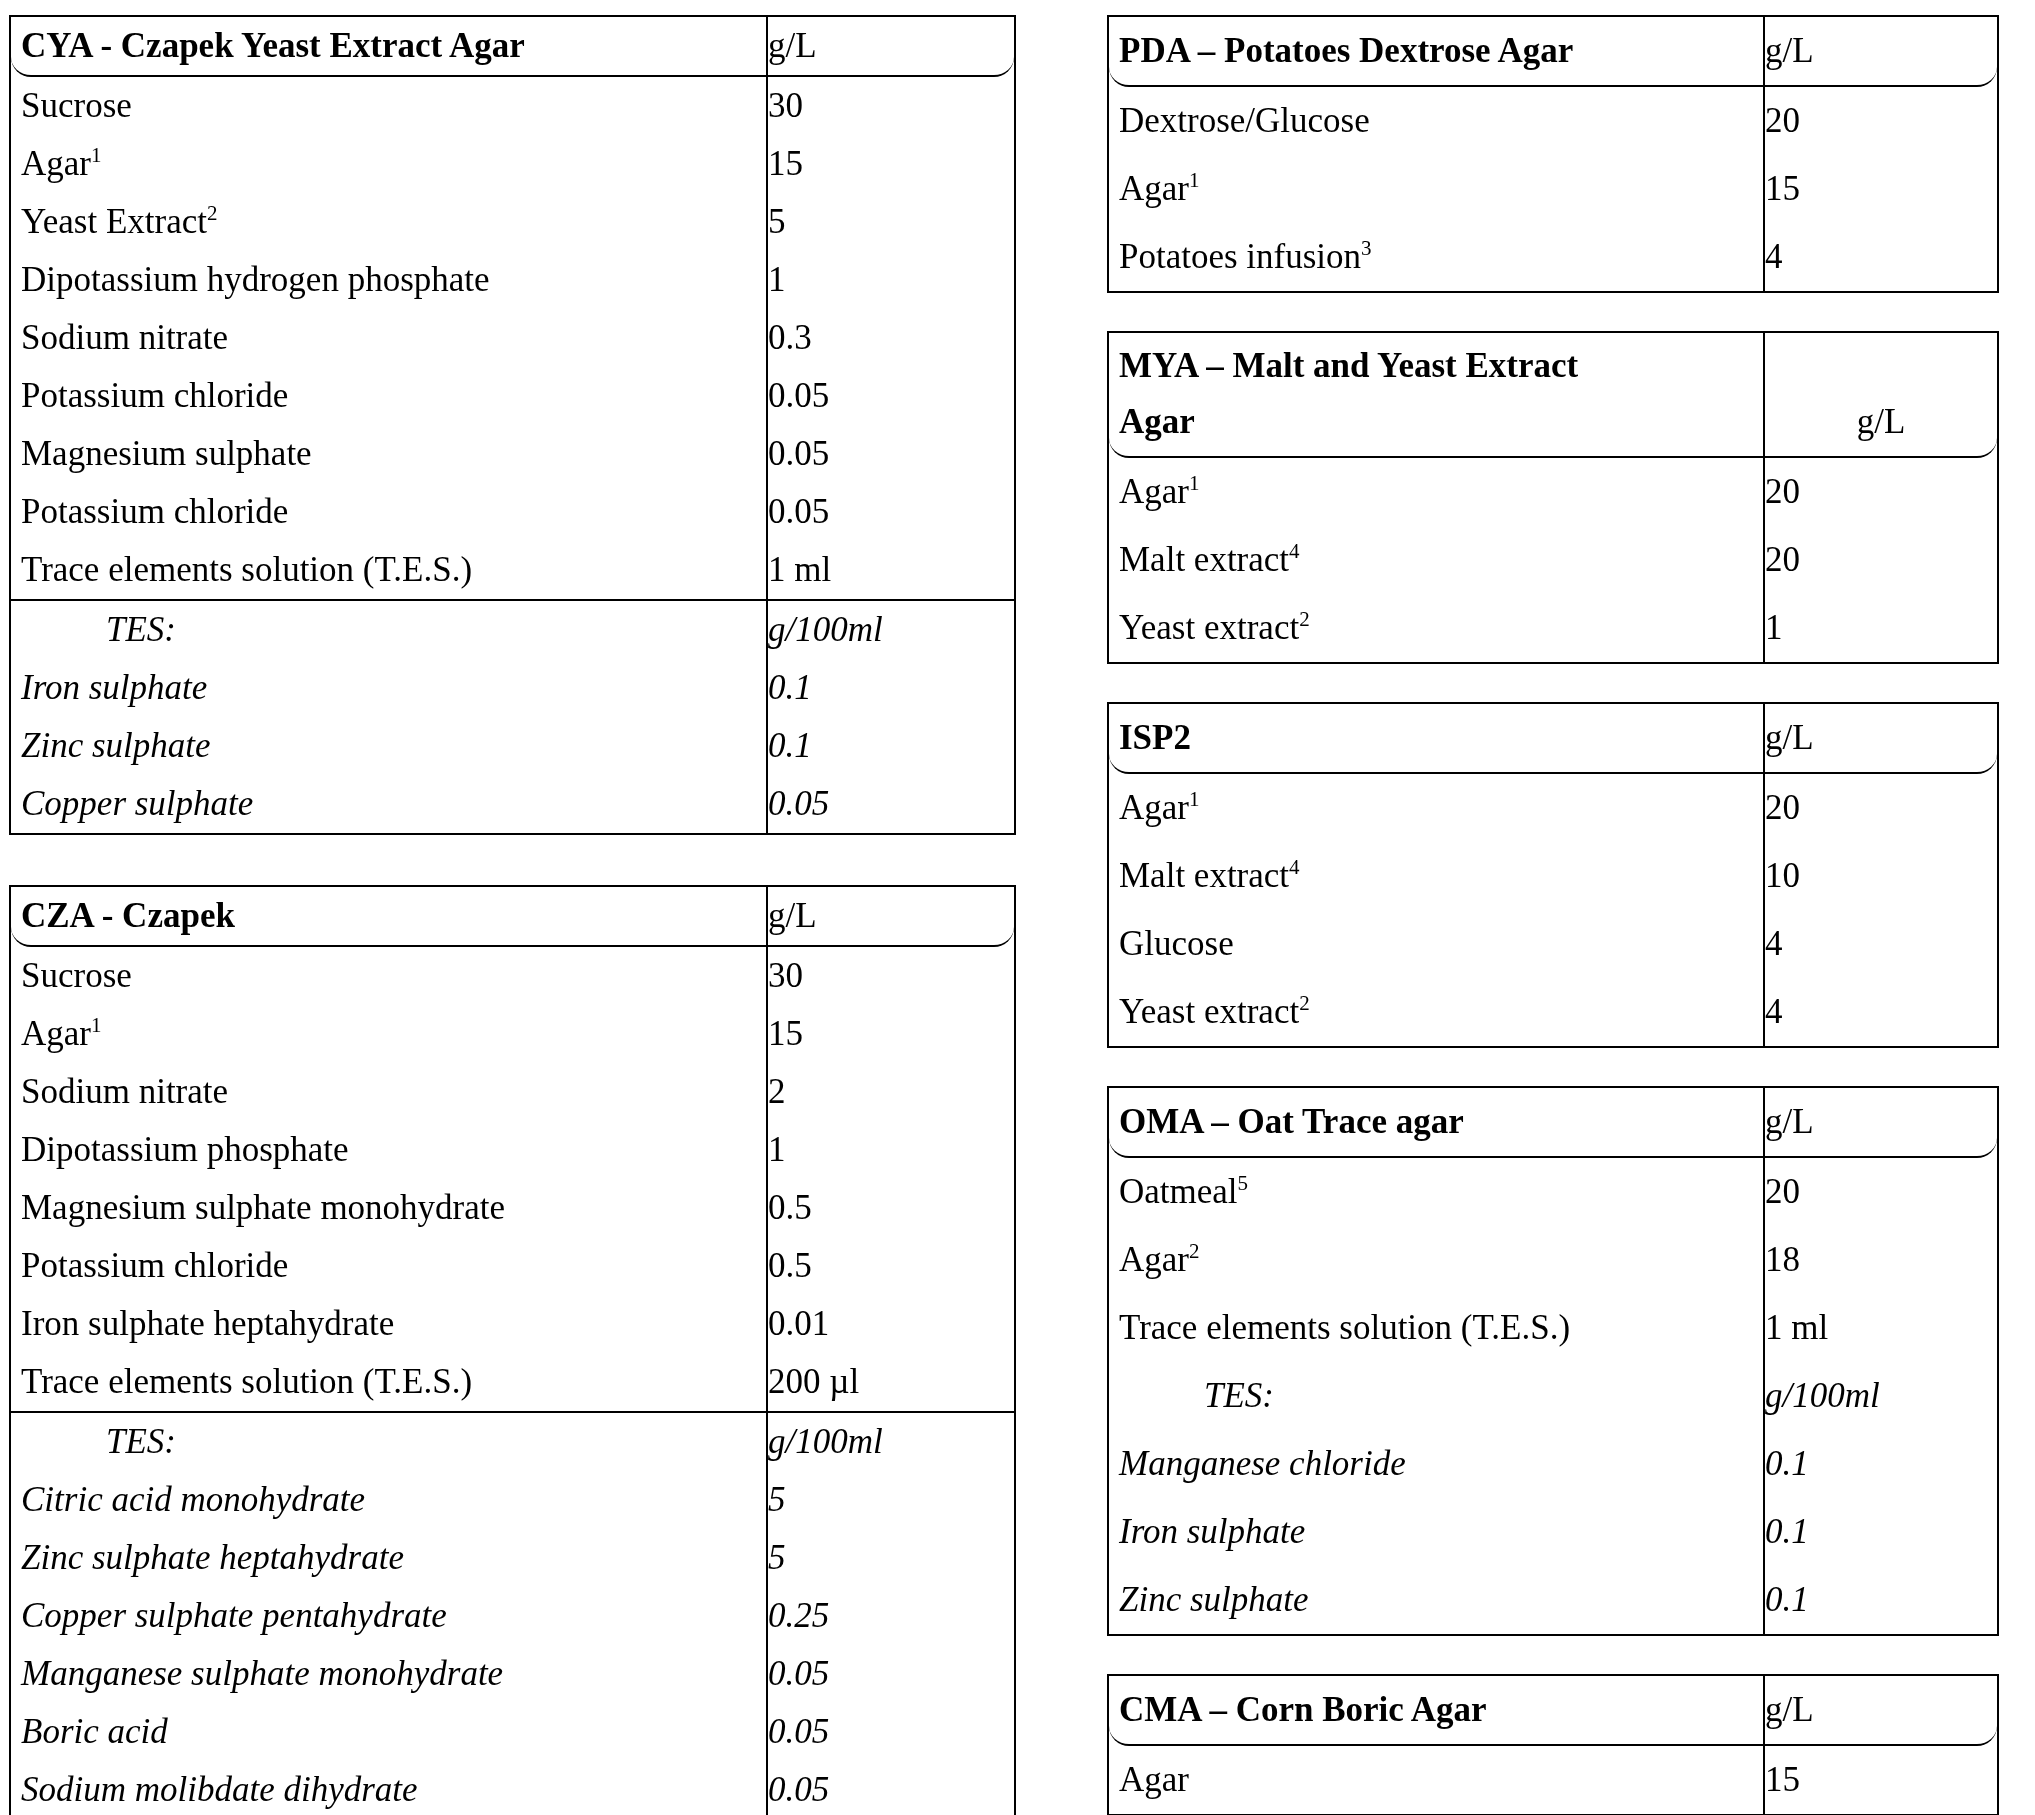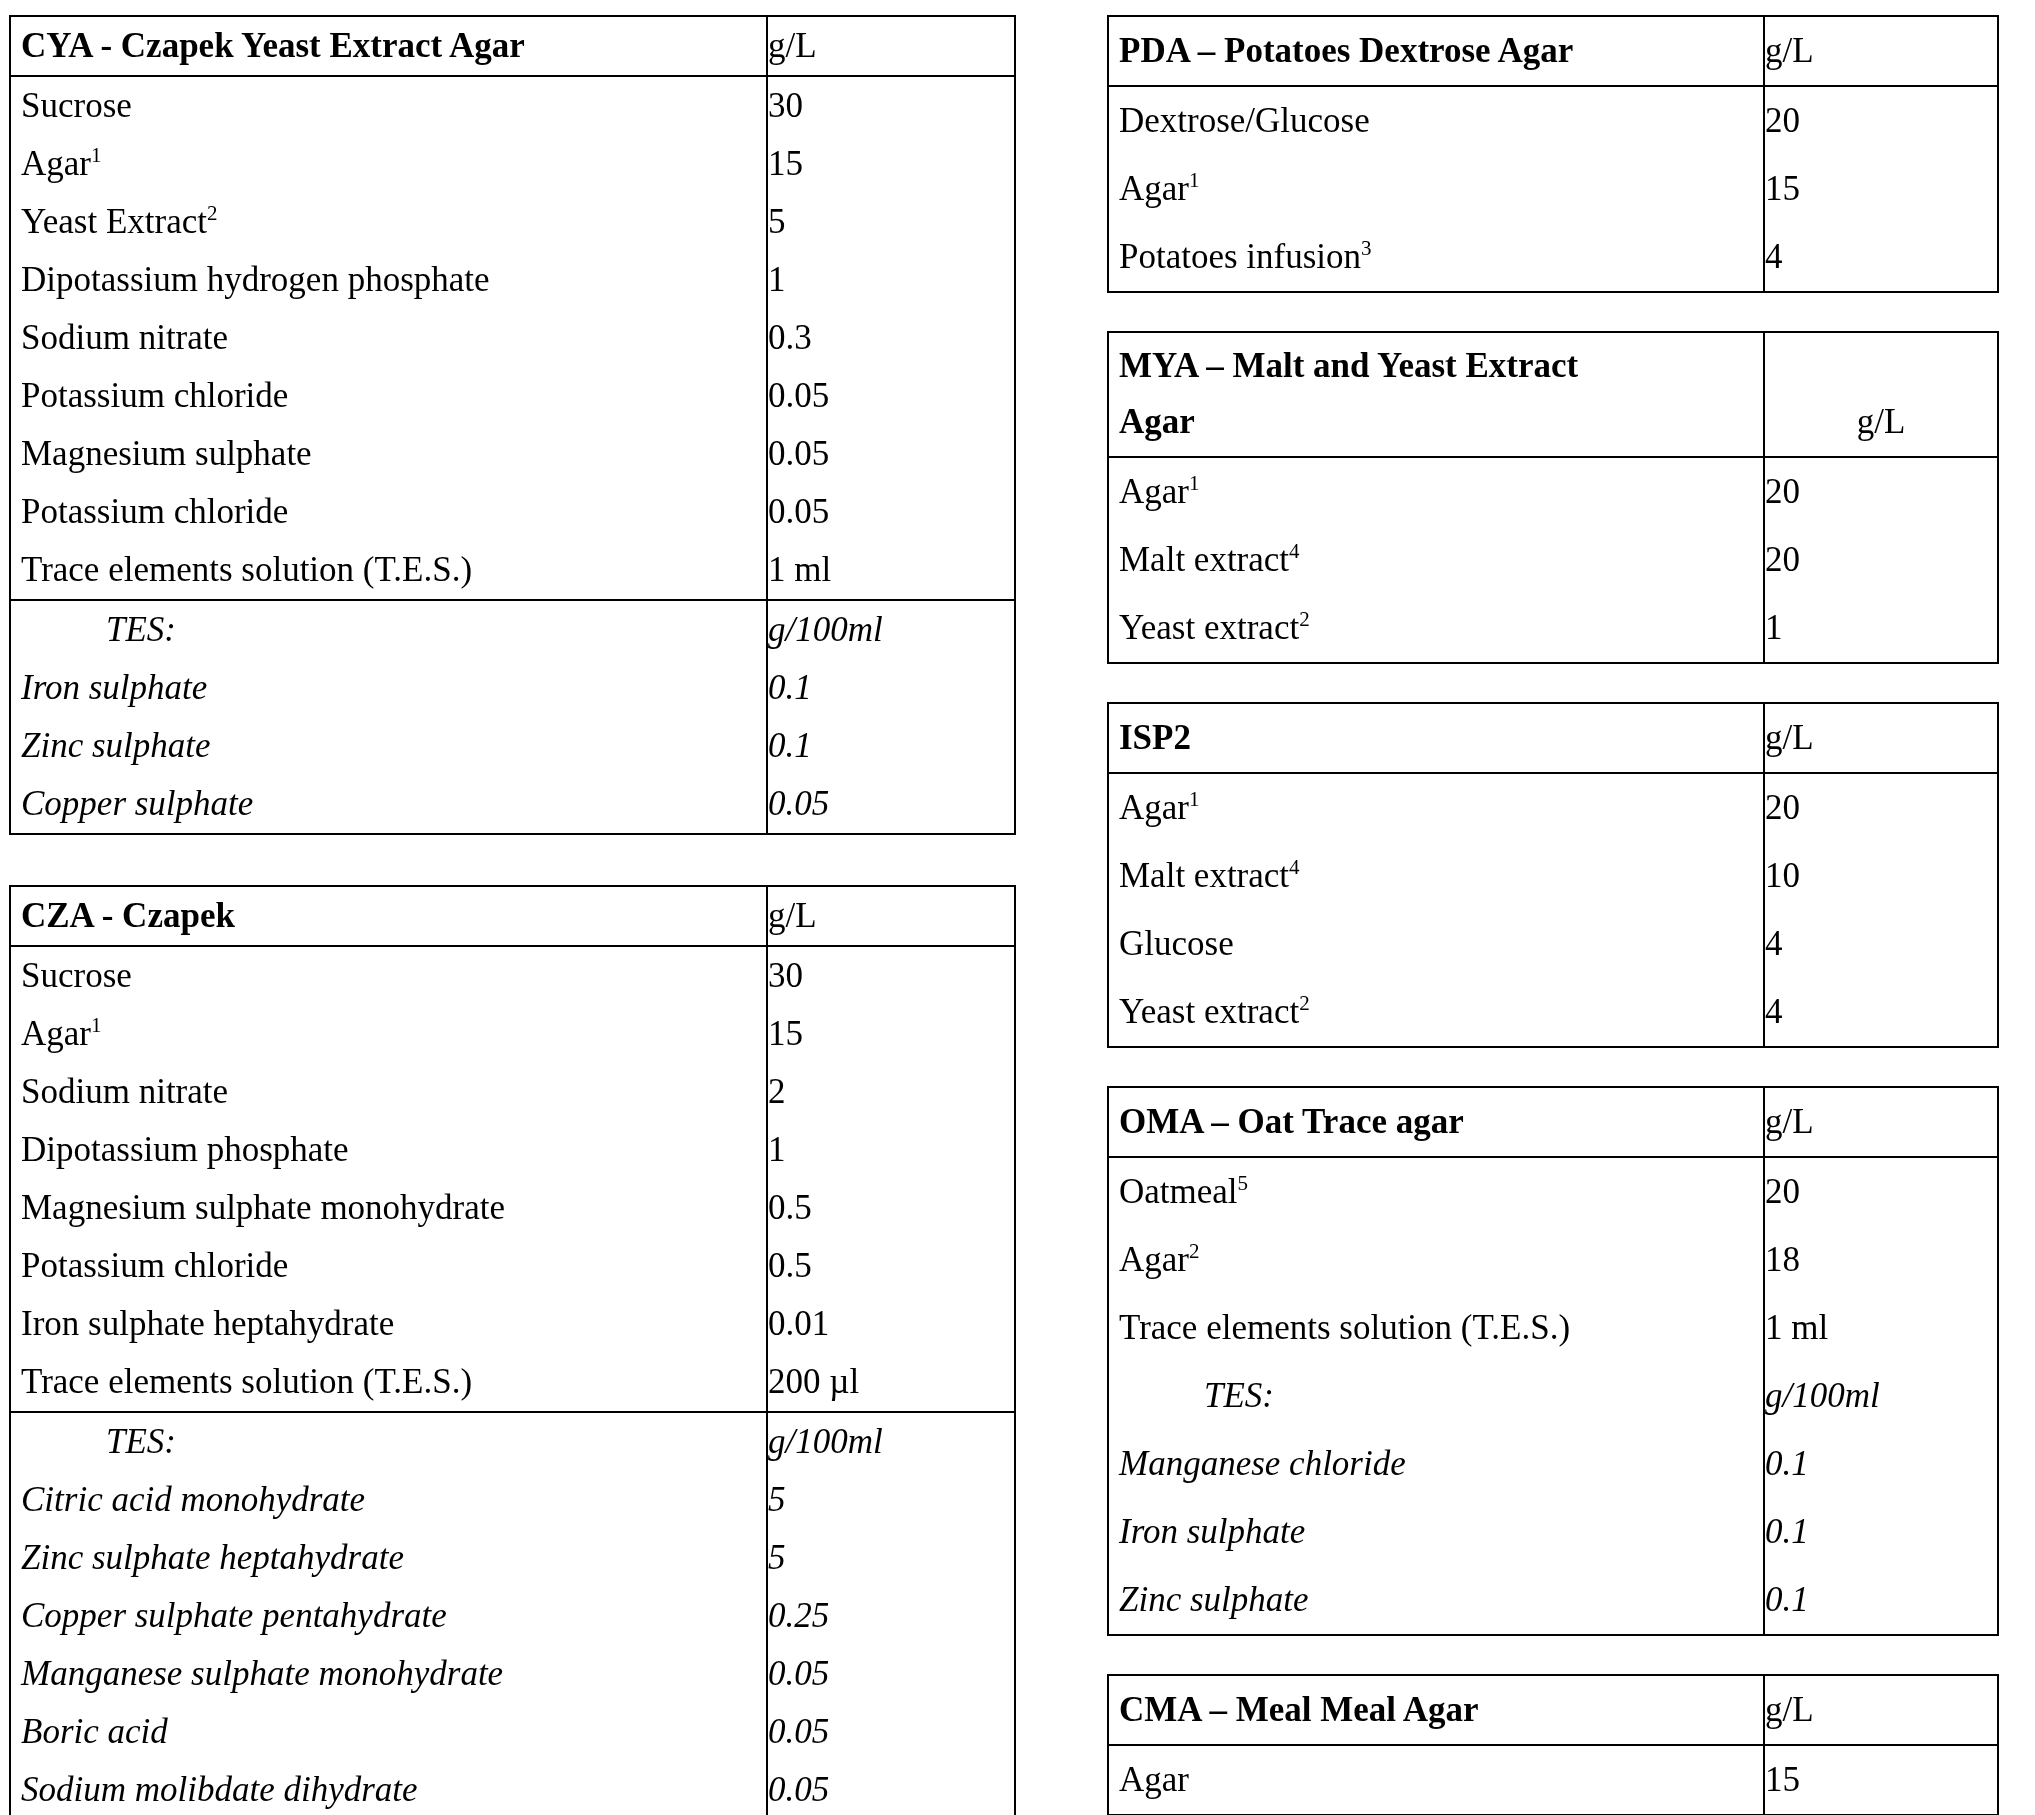--- a/index.html
+++ b/index.html
@@ -19,21 +19,21 @@
   .media-table { border:2.8px solid #000; background:#fff; }
   .row { display:flex; }
   .cell { display:block; }
   .name  { flex:1; border-right:2.2px solid #000; padding:0 10px; white-space:nowrap; overflow:hidden; }
   .value { text-align:left; }
   .col-left  .value { width:246px; }
   .col-right .value { width:232px; }
   .col-left  .cell { height:58px; line-height:58px; }
   .col-right .cell { height:68px; line-height:68px; }
 
-  .header-row { border-bottom:2.8px solid #000; }
+  .header-row { border-bottom:2.8px solid #000;border-radius:20px; }
   .title { font-weight:bold; }
   sup { font-size:0.6em; vertical-align:super; line-height:0; }
 
   .tes .cell { font-style:italic; }
   .rule-top { border-top:2.2px solid #000; }
   .indent { padding-left:95px; }
 
   
   .two-line .cell { height:auto; line-height:56px; padding-top:5.6px; padding-bottom:6px; }
   .two-line .value { display:flex; align-items:flex-end; justify-content:center; }
@@ -279,21 +279,21 @@
       <div class="row tes">
         <div class="cell name">Zinc sulphate</div>
         <div class="cell value">0.1</div>
       </div>
     </div>
 
     <div class="gap-right"></div>
 
     <div class="media-table">
       <div class="row header-row">
-        <div class="cell name title">CMA – Meal Meal Agar</div>
+        <div class="cell name title">CMA – Corn Boric Agar</div>
         <div class="cell value">g/L</div>
       </div>
       <div class="row">
         <div class="cell name"><span>Agar</span><sup></sup></div>
         <div class="cell value">15</div>
       </div>
 
     </div>
 
   </div>

